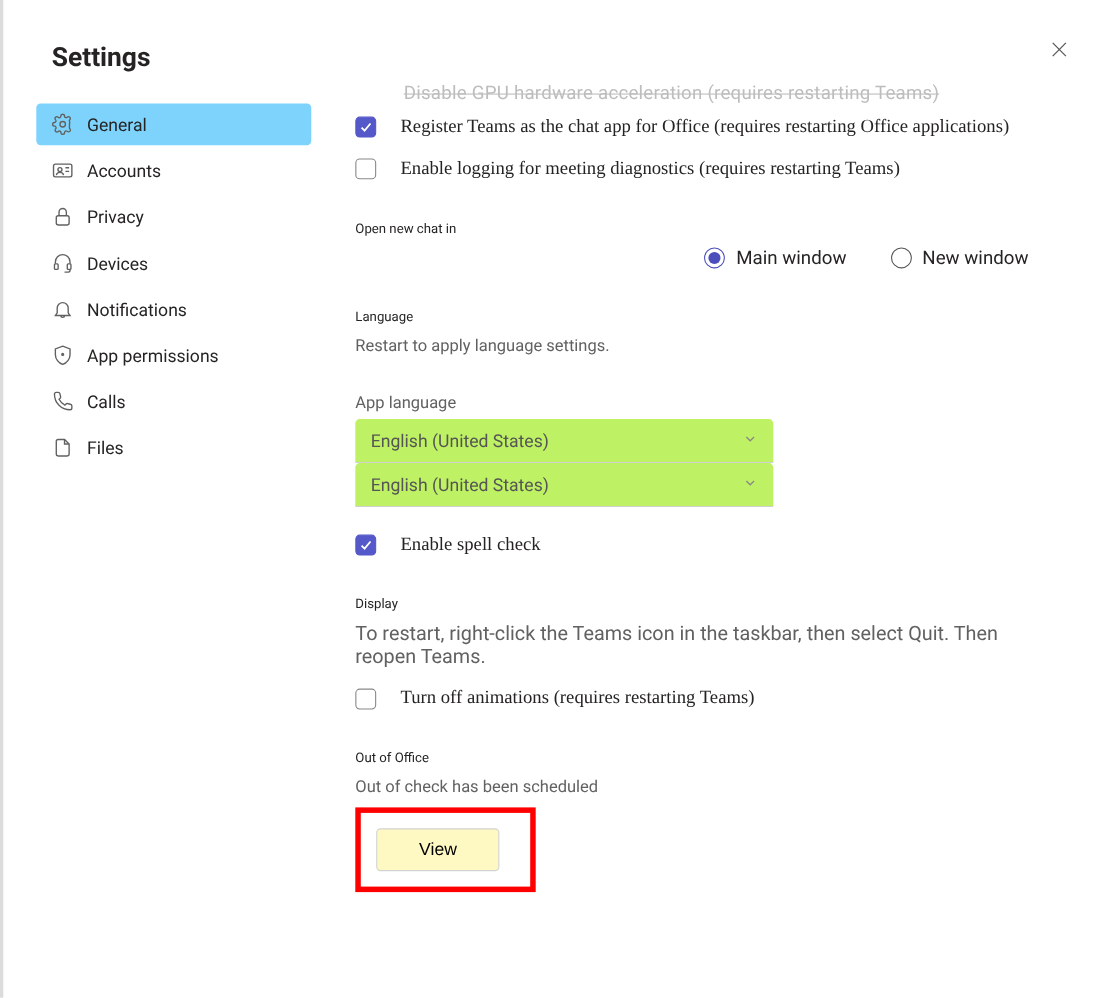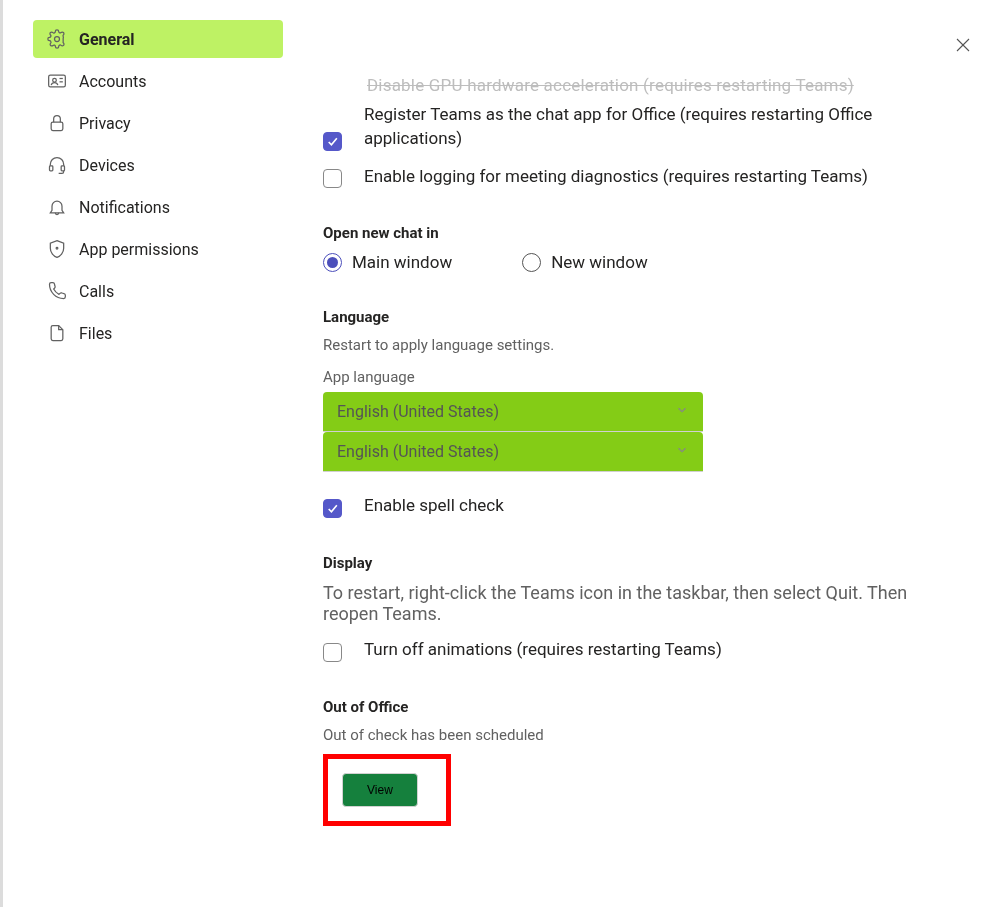--- a/index.html
+++ b/index.html
@@ -27,75 +27,75 @@
   .sidebar { width: 250px; flex-shrink: 0; }
   .title { font-size: 24px; font-weight: 700; margin: 18px 0 28px 14px; color: #252423; }
   .nav-item {
     display: flex; align-items: center;
     padding: 9px 10px 9px 14px;
     border-radius: 4px;
     margin-bottom: 4px;
     cursor: pointer;
     color: #252423;
   }
-  .nav-item.selected { background: #bef264; font-weight: bold; }
+  .nav-item.selected { background: #7dd3fc; }
   .nav-item .icon { width: 20px; height: 20px; margin-right: 12px; color: #616161; flex-shrink: 0; }
   .nav-item .label { font-size: 16px; }
   .main { flex: 1; padding: 55px 40px 0 40px; overflow: hidden; }
   .top-hidden {
     color: #bdbdbd;
     font-size: 17px;
     margin: 0 0 8px 44px;
     letter-spacing: 0.2px;
     text-decoration: line-through;
     text-decoration-thickness: 1px;
   }
-  .check-row { display: flex; align-items: flex-end; margin-bottom: 14px; }
+  .check-row { display: flex; align-items: center; margin-bottom: 14px; font-family: Liberation Serif, serif; }
   .checkbox {
     width: 19px; height: 19px; border-radius: 4px;
     border: 1px solid #888; margin-right: 22px; margin-top: 2px;
     flex-shrink: 0; display: flex; align-items: center; justify-content: center;
     cursor: pointer;
     background: #fff;
   }
   .checkbox.checked { background: #5558c9; border-color: #5558c9; }
   .checkbox.checked svg { width: 13px; height: 13px; color: #fff; }
   .check-label { font-size: 17px; line-height: 1.4; color: #252423; max-width: 560px; }
-  .section-title { font-weight: 700; font-size: 15px; margin-top: 36px; margin-bottom: 10px; }
+  .section-title { font-weight: 400; font-size: 12px; margin-top: 36px; margin-bottom: 10px; }
   .section-sub { font-size: 15px; color: #616161; margin-bottom: 10px; }
-  .radio-row { display: flex; gap: 70px; margin-top: 4px; }
+  .radio-row { display: flex; gap: 40px; margin-top: 4px; justify-content: flex-end; }
   .radio-opt { display: flex; align-items: center; cursor: pointer; font-size: 17px; }
   .radio-circle {
     width: 19px; height: 19px; border-radius: 50%;
     border: 1px solid #555; margin-right: 10px; position: relative;
     flex-shrink: 0;
   }
   .radio-circle.selected { border-color: #4c4fbb; }
   .radio-circle.selected::after {
     content: ""; position: absolute; inset: 3px; border-radius: 50%;
     background: #4c4fbb;
   }
-  .field-label { font-size: 15px; color: #616161; margin-top: 14px; margin-bottom: 6px; }
+  .field-label { font-size: 15px; color: #616161; margin-top: 34px; margin-bottom: 6px; }
   .dropdown {
-    width: 380px; height: 40px; background: #84cc16;
+    width: 380px; height: 40px; background: #bef264;
     border: none; border-bottom: 1px solid #d0d0d0;
     border-radius: 4px 4px 0 0;
     display: flex; align-items: center; justify-content: space-between;
     padding: 0 14px; cursor: pointer; font-size: 16px; color: #555;
   }
   .dropdown .chev { color: #888; }
   .dropdown .chev svg { width: 14px; height: 14px; }
   .display-hint { font-size: 18px; color: #616161; margin-bottom: 14px; }
   .view-btn {
     display: inline-block;
-    padding: 9px 24px;
+    padding: 9px 38px;
     border: 1px solid #d2d2d2;
     border-radius: 4px;
-    background: #15803d;
-    font-size: 12px;
+    background: #fef9c3;
+    font-size: 16px;
     cursor: pointer;
     line-height: 1.2;
   }
   .highlight {
     display: inline-block;
     border: 5px solid #ff0000;
     padding: 14px 28px 14px 14px;
     margin-top: 10px;
   }
   .spell-check { margin-top: 22px; }
@@ -106,20 +106,21 @@
 <div class="container">
 
   <div class="close-btn">
     <svg viewBox="0 0 24 24" fill="none" stroke="currentColor" stroke-width="1.5">
         <line x1="4" y1="4" x2="20" y2="20"></line>
         <line x1="20" y1="4" x2="4" y2="20"></line>
       </svg>
   </div>
 
   <div class="sidebar">
+    <div class="title">Settings</div>
 
     <div class="nav-item selected">
       <span class="icon">
         <svg viewBox="0 0 24 24" fill="none" stroke="currentColor" stroke-width="1.5">
             <circle cx="12" cy="12" r="3"></circle>
             <path d="M19.4 15a1.65 1.65 0 0 0 .33 1.82l.06.06a2 2 0 1 1-2.83 2.83l-.06-.06a1.65 1.65 0 0 0-1.82-.33 1.65 1.65 0 0 0-1 1.51V21a2 2 0 1 1-4 0v-.09a1.65 1.65 0 0 0-1-1.51 1.65 1.65 0 0 0-1.82.33l-.06.06a2 2 0 1 1-2.83-2.83l.06-.06A1.65 1.65 0 0 0 4.6 15a1.65 1.65 0 0 0-1.51-1H3a2 2 0 1 1 0-4h.09a1.65 1.65 0 0 0 1.51-1 1.65 1.65 0 0 0-.33-1.82l-.06-.06A2 2 0 1 1 7.04 4.3l.06.06a1.65 1.65 0 0 0 1.82.33h0A1.65 1.65 0 0 0 10 3.09V3a2 2 0 1 1 4 0v.09a1.65 1.65 0 0 0 1 1.51 1.65 1.65 0 0 0 1.82-.33l.06-.06a2 2 0 1 1 2.83 2.83l-.06.06A1.65 1.65 0 0 0 19.4 9c.14.35.22.72.22 1.1s-.08.75-.22 1.1z"></path>
           </svg>
       </span>
       <span class="label">General</span>
     </div>

